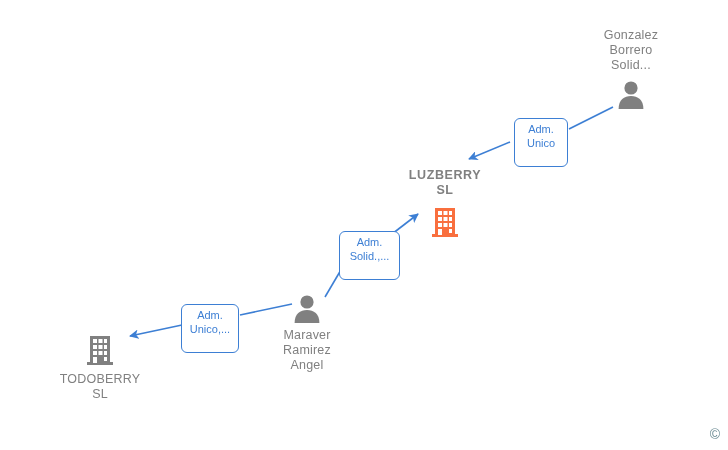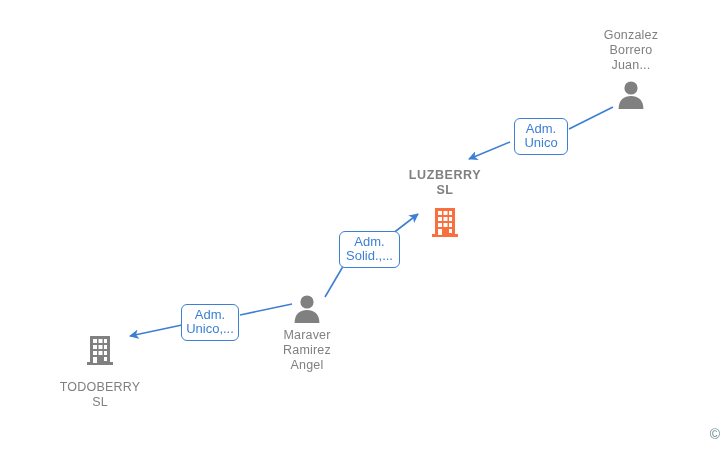--- a/index.html
+++ b/index.html
@@ -51,24 +51,24 @@
   }
 
   
   .edge-label {
     position: absolute;
     box-sizing: border-box;
     background: #ffffff;
     border: 1.5px solid #3d7fd4;
     border-radius: 6px;
     color: #3d7fd4;
-    font-size: 13px;
+    font-size: 11px;
     line-height: 14px;
     text-align: center;
-    padding: 3px 4px 4px 4px;
+    padding: 3px 4px 16px 4px;
     white-space: pre-line;
   }
 
   
   #watermark {
     position: absolute;
     right: 8px;
     bottom: 8px;
     display: flex;
     align-items: center;
@@ -148,28 +148,28 @@
       <rect x="18" y="5" width="3" height="4" fill="#ffffff"></rect>
       <rect x="7" y="11" width="4" height="4" fill="#ffffff"></rect>
       <rect x="12.5" y="11" width="4" height="4" fill="#ffffff"></rect>
       <rect x="18" y="11" width="3" height="4" fill="#ffffff"></rect>
       <rect x="7" y="17" width="4" height="4" fill="#ffffff"></rect>
       <rect x="12.5" y="17" width="4" height="4" fill="#ffffff"></rect>
       <rect x="18" y="17" width="3" height="4" fill="#ffffff"></rect>
       <rect x="7" y="23" width="4" height="6" fill="#ffffff"></rect>
       <rect x="18" y="23" width="3" height="4" fill="#ffffff"></rect>
     </svg>
-    <div class="node-label" style="margin-top:14px;">TODOBERRY
+    <div class="node-label" style="margin-top:6px;">TODOBERRY
 SL</div>
   </div>
 
   <div class="node" style="left:571px; top:28px;">
     <div class="node-label">Gonzalez
 Borrero
-Juan...</div>
+Solid...</div>
     <svg class="node-icon" width="30" height="30" viewBox="0 0 30 30" style="margin-top:6px;">
       <circle cx="15" cy="9" r="6.6" fill="#808080"></circle>
       <path d="M 2.6 30 C 2.6 20.6 8.2 17 15 17 C 21.8 17 27.4 20.6 27.4 30 Z" fill="#808080"></path>
     </svg>
   </div>
 
   <div class="node" style="left:247px; top:293px;">
     <svg class="node-icon" width="30" height="30" viewBox="0 0 30 30">
       <circle cx="15" cy="9" r="6.6" fill="#808080"></circle>
       <path d="M 2.6 30 C 2.6 20.6 8.2 17 15 17 C 21.8 17 27.4 20.6 27.4 30 Z" fill="#808080"></path>

